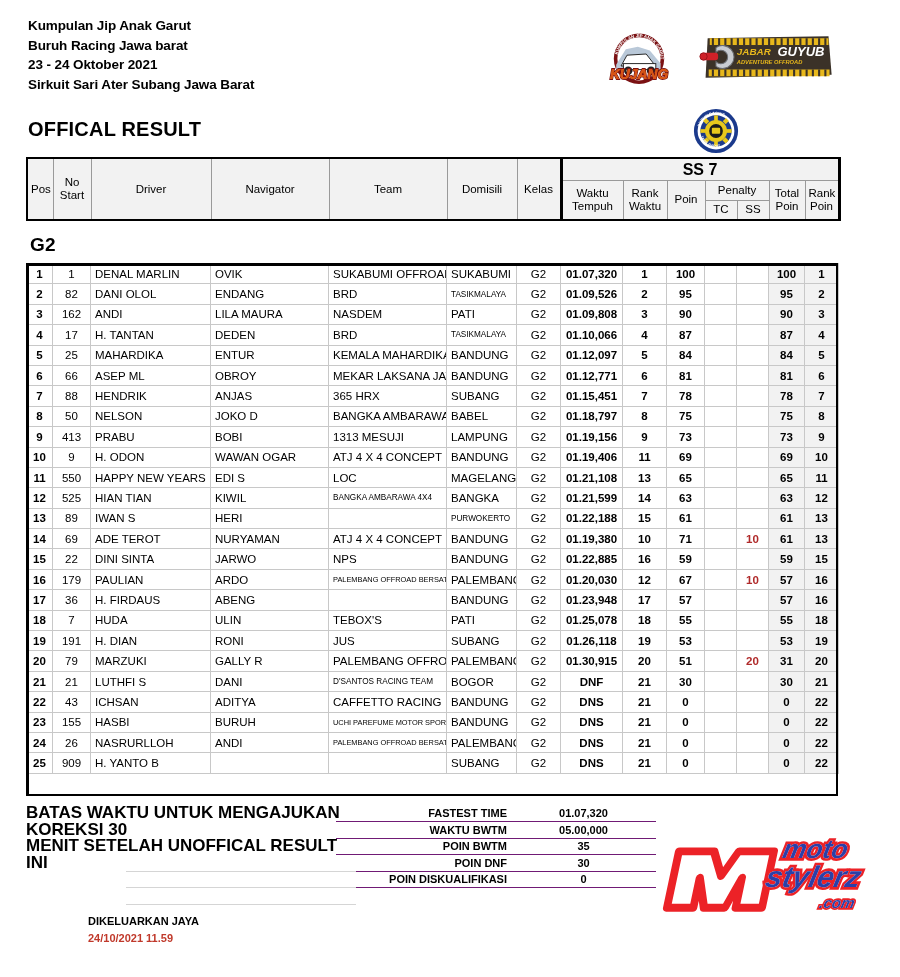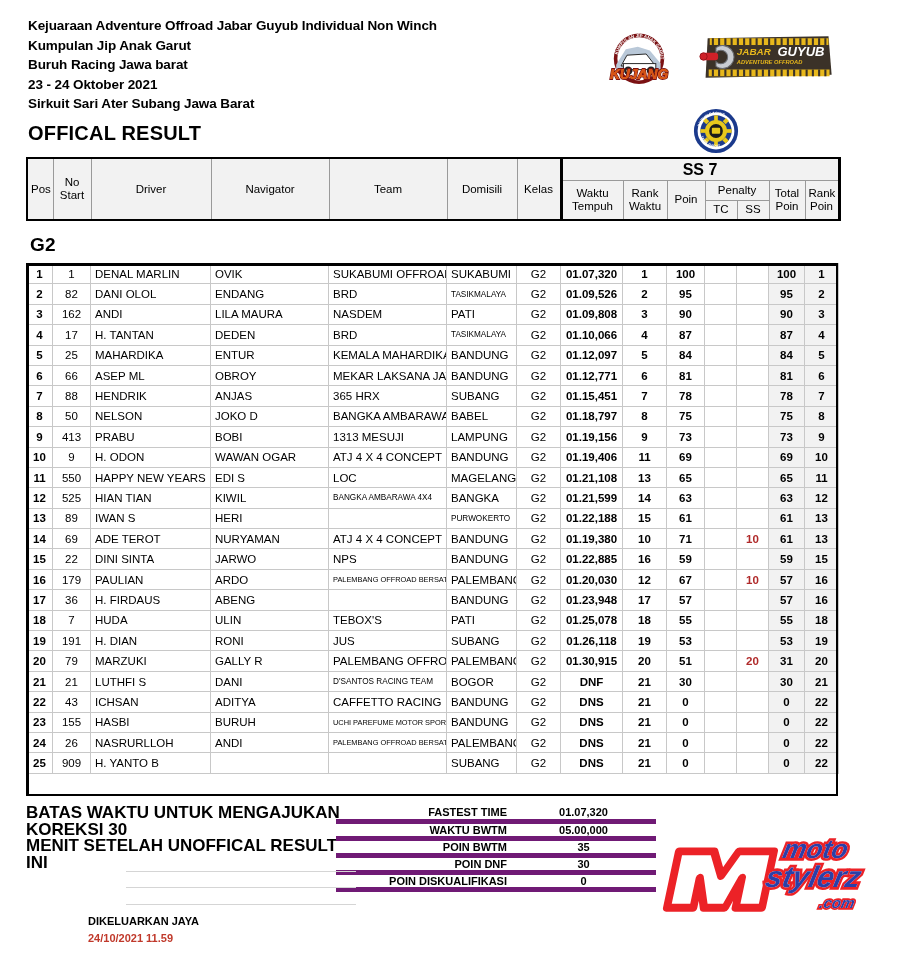--- a/index.html
+++ b/index.html
@@ -25,21 +25,21 @@
   .header .hline {
     font-size: 13.5px;
     font-weight: bold;
     line-height: 19.5px;
     white-space: nowrap;
     letter-spacing: -0.1px;
   }
   .header .result-title {
     font-size: 20px;
     font-weight: bold;
-    margin-top: 8px;
+    margin-top: 24px;
     letter-spacing: 0.2px;
   }
 
   
   .logos { position: absolute; top: 18px; left: 588px; width: 300px; height: 136px; }
 
   .logo-kujang { position: absolute; left: 15px; top: 12px; width: 72px; height: 60px; }
   .logo-jabar  { position: absolute; left: 110px; top: 14px; width: 136px; height: 50px; }
   .logo-buruh  { position: absolute; left: 105px; top: 90px; width: 46px; height: 46px; }
 
@@ -136,41 +136,40 @@
     width: 330px;
   }
   .foot-table {
     position: absolute; left: 336px; top: 805px;
     width: 320px;
     border-collapse: collapse;
     font-size: 11px;
   }
   .foot-table td {
     height: 16.5px;
-    border-bottom: 5px solid #701a75;
+    border-bottom: 1px solid #701a75;
     padding: 0 4px;
     margin-top: 32px;
   }
   .foot-table td.lbl { text-align: right; font-weight: bold; width: 175px; }
   .foot-table td.val { text-align: center; font-weight: bold; }
 
   .foot-lines { position: absolute; left: 126px; top: 855px; width: 230px; }
   .foot-lines div { border-bottom: 1px solid #d5d5d5; height: 16.5px; }
 
   .issued {
     position: absolute; left: 88px; top: 913px;
     font-size: 11px; font-weight: bold; line-height: 17px;
   }
   .issued .date { color: #c0392b; font-weight: bold; }
 </style>
 </head>
 <body>
 
 <div class="header">
-  <div class="hline">Kejuaraan Adventure Offroad Jabar Guyub Individual Non Winch</div>
   <div class="hline">Kumpulan Jip Anak Garut</div>
   <div class="hline">Buruh Racing Jawa barat</div>
   <div class="hline">23 - 24 Oktober 2021</div>
   <div class="hline">Sirkuit Sari Ater Subang Jawa Barat</div>
   <div class="result-title">OFFICAL RESULT</div>
 </div>
 
 <div class="logos">
 
   <svg class="logo-kujang" viewBox="0 0 120 100">

